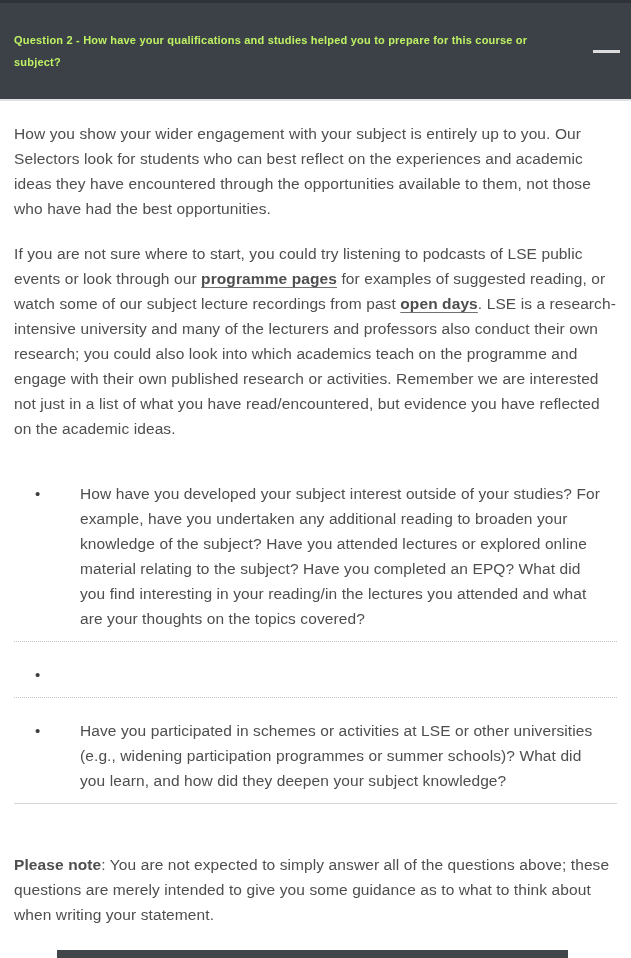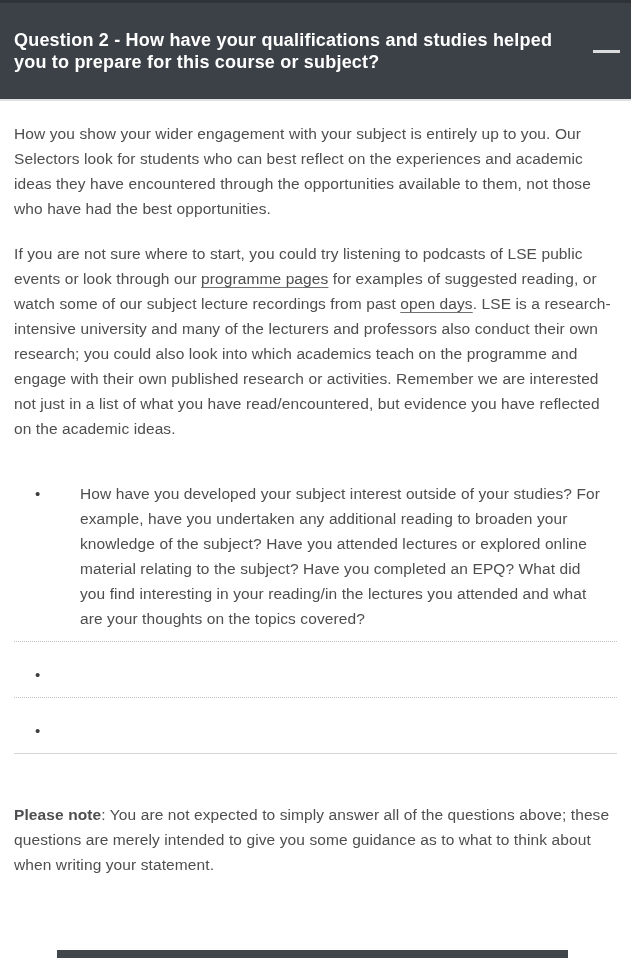--- a/index.html
+++ b/index.html
@@ -17,22 +17,22 @@
     border-top: 3px solid #2f3337;
     border-bottom: 2px solid #dfe1e3;
     min-height: 101px;
     display: flex;
     align-items: center;
     justify-content: space-between;
     padding: 14px 9px 14px 14px;
     cursor: pointer;
   }
   .accordion-title {
-    color: #ffffff;
-    font-size: 18px;
+    color: #bef264;
+    font-size: 11px;
     font-weight: bold;
     line-height: 22px;
     letter-spacing: 0.2px;
     padding-right: 34px;
   }
   .collapse-icon {
     flex: 0 0 auto;
     width: 27px;
     height: 3px;
     background: #dcdcdc;
@@ -44,20 +44,21 @@
     line-height: 25px;
     letter-spacing: 0.1px;
   }
   .accordion-body p { margin: 0 0 20px 0; }
   a.inline-link {
     color: inherit;
     text-decoration: underline;
     text-underline-offset: 3px;
     text-decoration-color: #707072;
     cursor: pointer;
+    font-weight: bold;
   }
   .bullet-list { margin-top: 14px; }
   .bullet-row {
     display: flex;
     padding: 20px 0 10px 0;
     border-bottom: 1px dotted #c3c3c3;
   }
   .bullet-row.last { border-bottom: 1px solid #d5d5d5; }
   .bullet-dot {
     flex: 0 0 42px;
@@ -95,20 +96,21 @@
   <div class="bullet-list">
     <div class="bullet-row">
       <div class="bullet-dot">•</div>
       <div class="bullet-text">How have you developed your subject interest outside of your studies? For example, have you undertaken any additional reading to broaden your knowledge of the subject? Have you attended lectures or explored online material relating to the subject? Have you completed an EPQ? What did you find interesting in your reading/in the lectures you attended and what are your thoughts on the topics covered?</div>
     </div>
     <div class="bullet-row">
       <div class="bullet-dot">•</div>
     </div>
     <div class="bullet-row last">
       <div class="bullet-dot">•</div>
+      <div class="bullet-text">Have you participated in schemes or activities at LSE or other universities (e.g., widening participation programmes or summer schools)? What did you learn, and how did they deepen your subject knowledge?</div>
     </div>
   </div>
 
   <p class="note-paragraph"><span class="note-label">Please note</span><span>: You are not expected to simply answer all of the questions above; these questions are merely intended to give you some guidance as to what to think about when writing your statement.</span></p>
 
 </div>
 
 <div class="hscrollbar-thumb"></div>
 
 </body></html>

